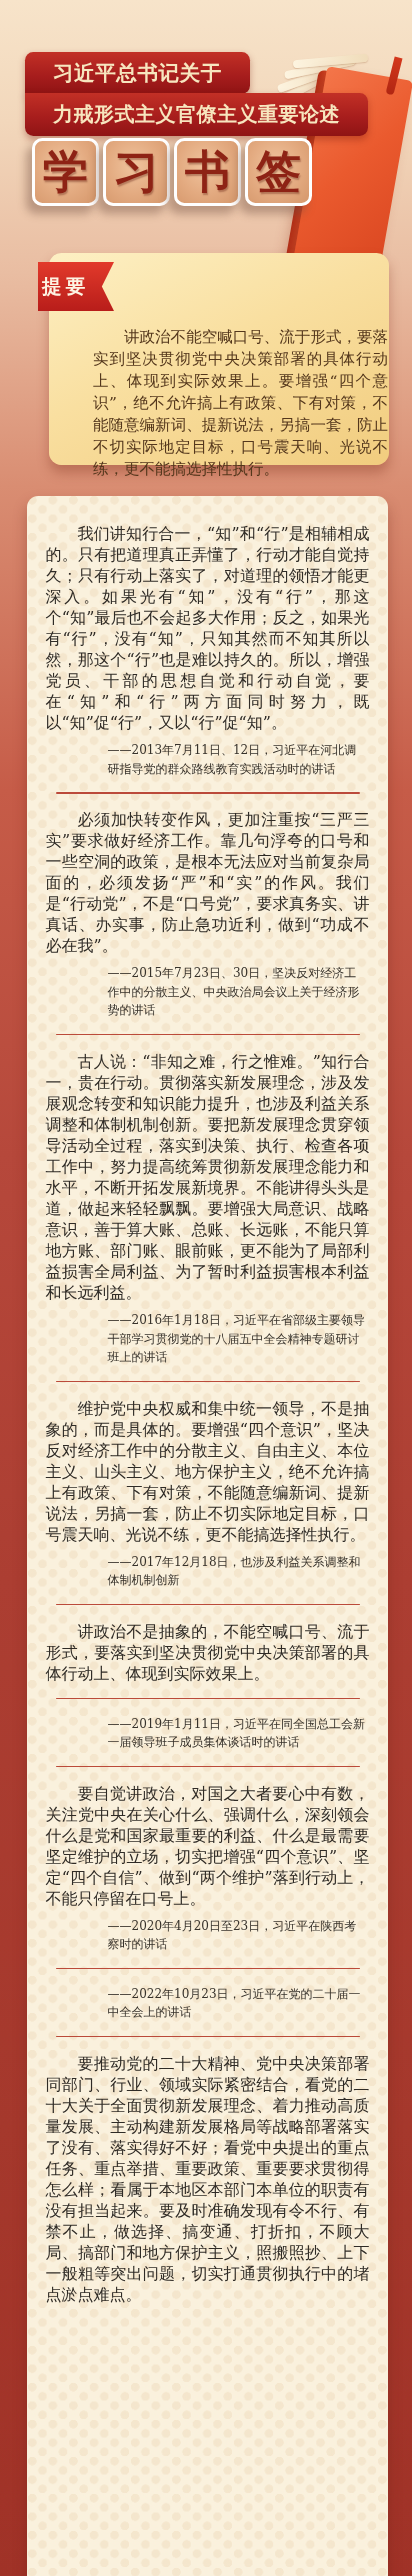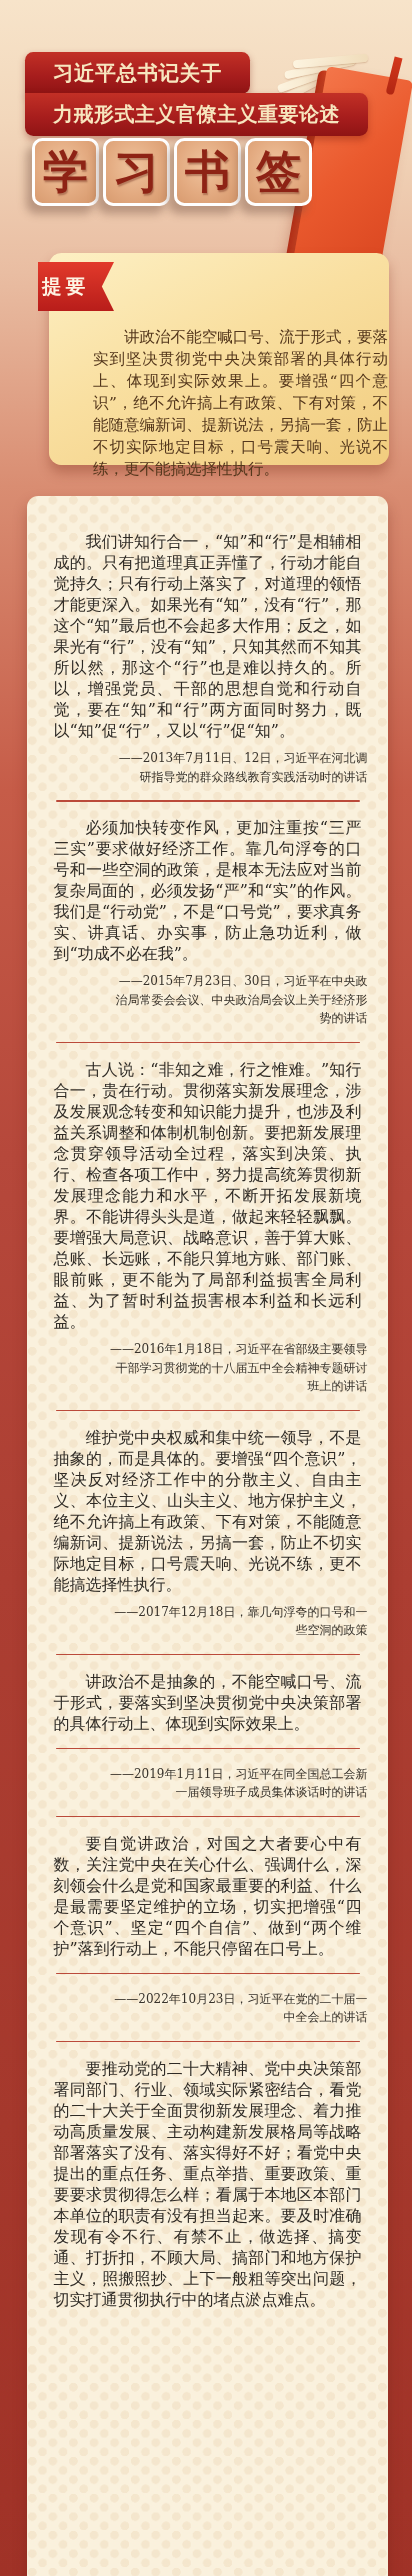--- a/index.html
+++ b/index.html
@@ -63,24 +63,24 @@
     font-size:15.5px;line-height:22px;color:#54371c;text-align:justify;text-indent:2em;z-index:5;margin-left:21px;}
   
   #main-card{left:27px;top:496px;width:361px;height:2452px;border-radius:11.3px;
     background-color:#faf1dd;
     background-image:
       radial-gradient(circle at 5.2px 4.1px, rgba(203,152,90,0.12) 4.1px, transparent 4.6px),
       radial-gradient(circle at 15.5px 13.4px, rgba(203,152,90,0.12) 4.1px, transparent 4.6px);
     background-size:20.6px 18.5px;
     box-shadow:0 8.2px 13.4px rgba(110,35,22,.35);
     z-index:2;box-sizing:border-box;padding:27px 18.5px 15.5px;overflow:hidden;}
-  .qtext{margin:8px;font-family:"DejaVu Serif","Liberation Serif",serif;
+  .qtext{margin:0;font-family:"DejaVu Serif","Liberation Serif",serif;
     font-size:16px;line-height:21px;color:#2f2b26;text-align:justify;text-indent:2em;}
   .qsrc{margin:8.2px 2.1px 0 62px;font-family:"DejaVu Serif","Liberation Serif",serif;
-    font-size:12px;line-height:18.5px;color:#37322b;text-align:right;}
+    font-size:12px;line-height:18.5px;color:#37322b;}
   .divider{width:304px;height:1.5px;background:#bb4a3a;margin:14px auto 15.5px;border-radius:1px;}
 </style>
 </head>
 <body>
 
 <div class="abs" id="book">
   <div class="book-page p1"></div>
   <div class="book-page p2"></div>
   <div class="book-page p3"></div>
   <div class="book-page p4"></div>
@@ -104,48 +104,49 @@
 <div class="abs" id="main-card">
 
   <section class="quote">
     <p class="qtext">我们讲知行合一，“知”和“行”是相辅相成的。只有把道理真正弄懂了，行动才能自觉持久；只有行动上落实了，对道理的领悟才能更深入。如果光有“知”，没有“行”，那这个“知”最后也不会起多大作用；反之，如果光有“行”，没有“知”，只知其然而不知其所以然，那这个“行”也是难以持久的。所以，增强党员、干部的思想自觉和行动自觉，要在“知”和“行”两方面同时努力，既以“知”促“行”，又以“行”促“知”。</p>
     <p class="qsrc">——2013年7月11日、12日，习近平在河北调研指导党的群众路线教育实践活动时的讲话</p>
   </section>
   <div class="divider"></div>
 
   <section class="quote">
     <p class="qtext">必须加快转变作风，更加注重按“三严三实”要求做好经济工作。靠几句浮夸的口号和一些空洞的政策，是根本无法应对当前复杂局面的，必须发扬“严”和“实”的作风。我们是“行动党”，不是“口号党”，要求真务实、讲真话、办实事，防止急功近利，做到“功成不必在我”。</p>
-    <p class="qsrc">——2015年7月23日、30日，习近平在中央政治局常委会会议、中央政治局会议上关于经济形势的讲话</p>
+    <p class="qsrc">——2015年7月23日、30日，坚决反对经济工作中的分散主义、中央政治局会议上关于经济形势的讲话</p>
   </section>
   <div class="divider"></div>
 
   <section class="quote">
     <p class="qtext">古人说：“非知之难，行之惟难。”知行合一，贵在行动。贯彻落实新发展理念，涉及发展观念转变和知识能力提升，也涉及利益关系调整和体制机制创新。要把新发展理念贯穿领导活动全过程，落实到决策、执行、检查各项工作中，努力提高统筹贯彻新发展理念能力和水平，不断开拓发展新境界。不能讲得头头是道，做起来轻轻飘飘。要增强大局意识、战略意识，善于算大账、总账、长远账，不能只算地方账、部门账、眼前账，更不能为了局部利益损害全局利益、为了暂时利益损害根本利益和长远利益。</p>
     <p class="qsrc">——2016年1月18日，习近平在省部级主要领导干部学习贯彻党的十八届五中全会精神专题研讨班上的讲话</p>
   </section>
   <div class="divider"></div>
 
   <section class="quote">
     <p class="qtext">维护党中央权威和集中统一领导，不是抽象的，而是具体的。要增强“四个意识”，坚决反对经济工作中的分散主义、自由主义、本位主义、山头主义、地方保护主义，绝不允许搞上有政策、下有对策，不能随意编新词、提新说法，另搞一套，防止不切实际地定目标，口号震天响、光说不练，更不能搞选择性执行。</p>
-    <p class="qsrc">——2017年12月18日，靠几句浮夸的口号和一些空洞的政策</p>
+    <p class="qsrc">——2017年12月18日，也涉及利益关系调整和体制机制创新</p>
   </section>
   <div class="divider"></div>
 
   <section class="quote">
     <p class="qtext">讲政治不是抽象的，不能空喊口号、流于形式，要落实到坚决贯彻党中央决策部署的具体行动上、体现到实际效果上。</p>
   </section>
   <div class="divider"></div>
 
   <section class="quote">
     <p class="qsrc">——2019年1月11日，习近平在同全国总工会新一届领导班子成员集体谈话时的讲话</p>
   </section>
   <div class="divider"></div>
 
   <section class="quote">
     <p class="qtext">要自觉讲政治，对国之大者要心中有数，关注党中央在关心什么、强调什么，深刻领会什么是党和国家最重要的利益、什么是最需要坚定维护的立场，切实把增强“四个意识”、坚定“四个自信”、做到“两个维护”落到行动上，不能只停留在口号上。</p>
+    <p class="qsrc">——2020年4月20日至23日，习近平在陕西考察时的讲话</p>
   </section>
   <div class="divider"></div>
 
   <section class="quote">
     <p class="qsrc">——2022年10月23日，习近平在党的二十届一中全会上的讲话</p>
   </section>
   <div class="divider"></div>
 
   <section class="quote">
     <p class="qtext">要推动党的二十大精神、党中央决策部署同部门、行业、领域实际紧密结合，看党的二十大关于全面贯彻新发展理念、着力推动高质量发展、主动构建新发展格局等战略部署落实了没有、落实得好不好；看党中央提出的重点任务、重点举措、重要政策、重要要求贯彻得怎么样；看属于本地区本部门本单位的职责有没有担当起来。要及时准确发现有令不行、有禁不止，做选择、搞变通、打折扣，不顾大局、搞部门和地方保护主义，照搬照抄、上下一般粗等突出问题，切实打通贯彻执行中的堵点淤点难点。</p>

